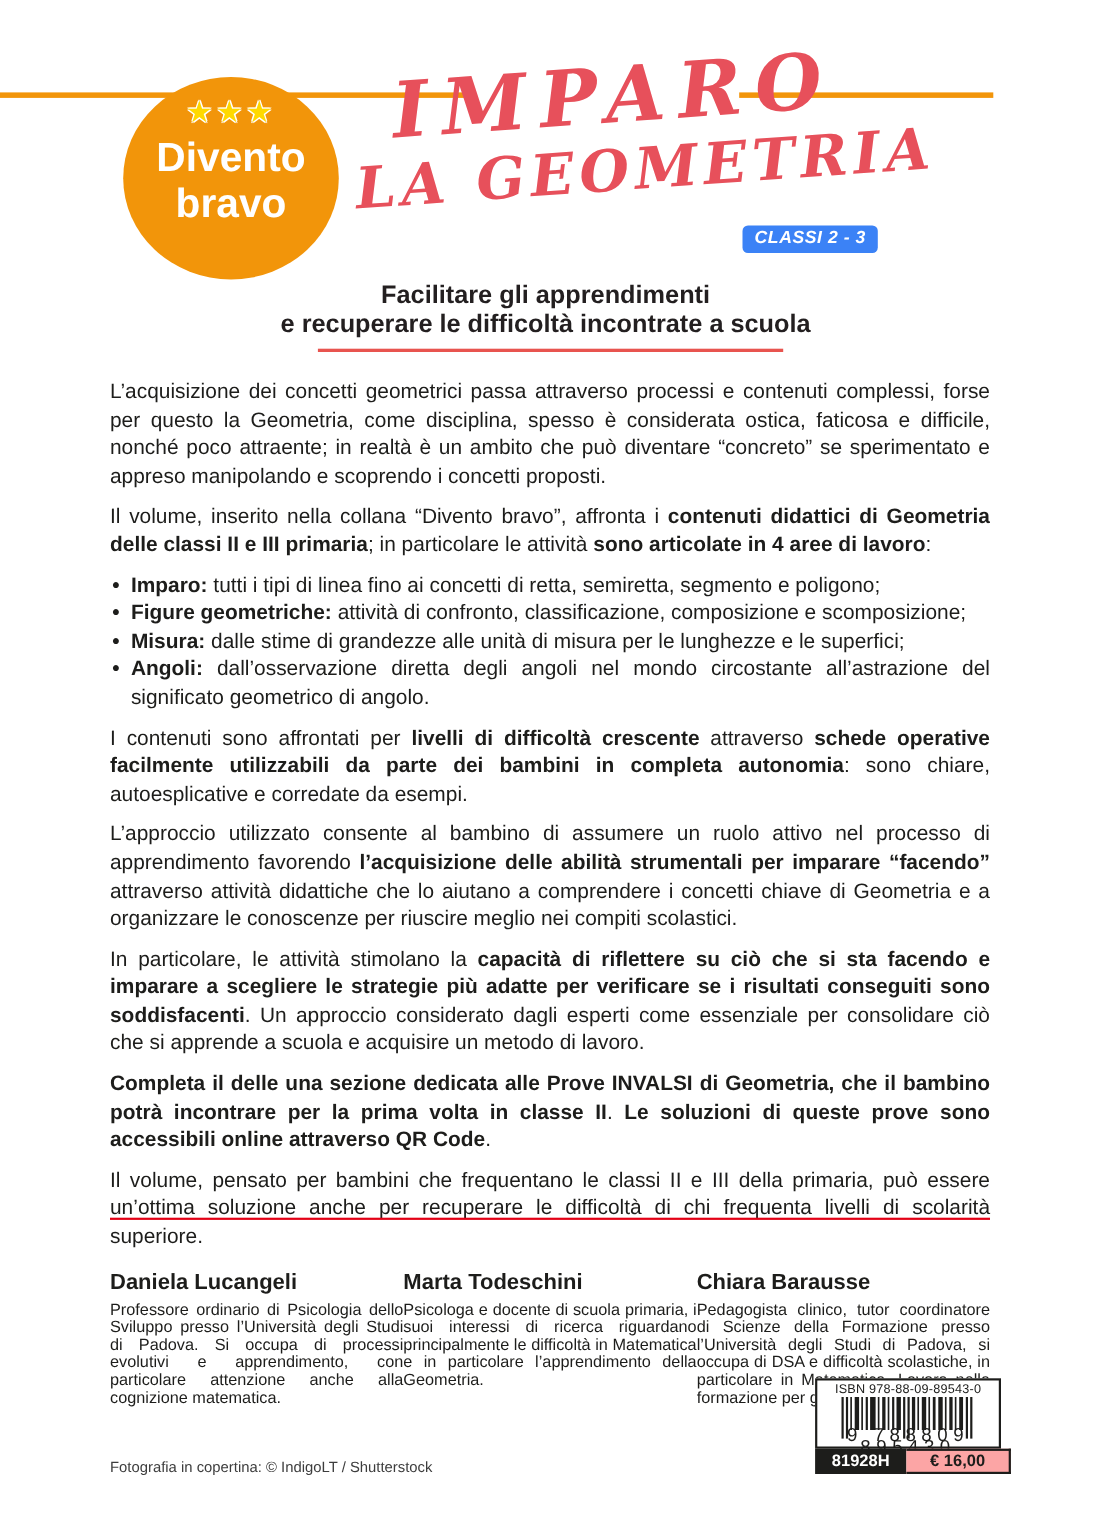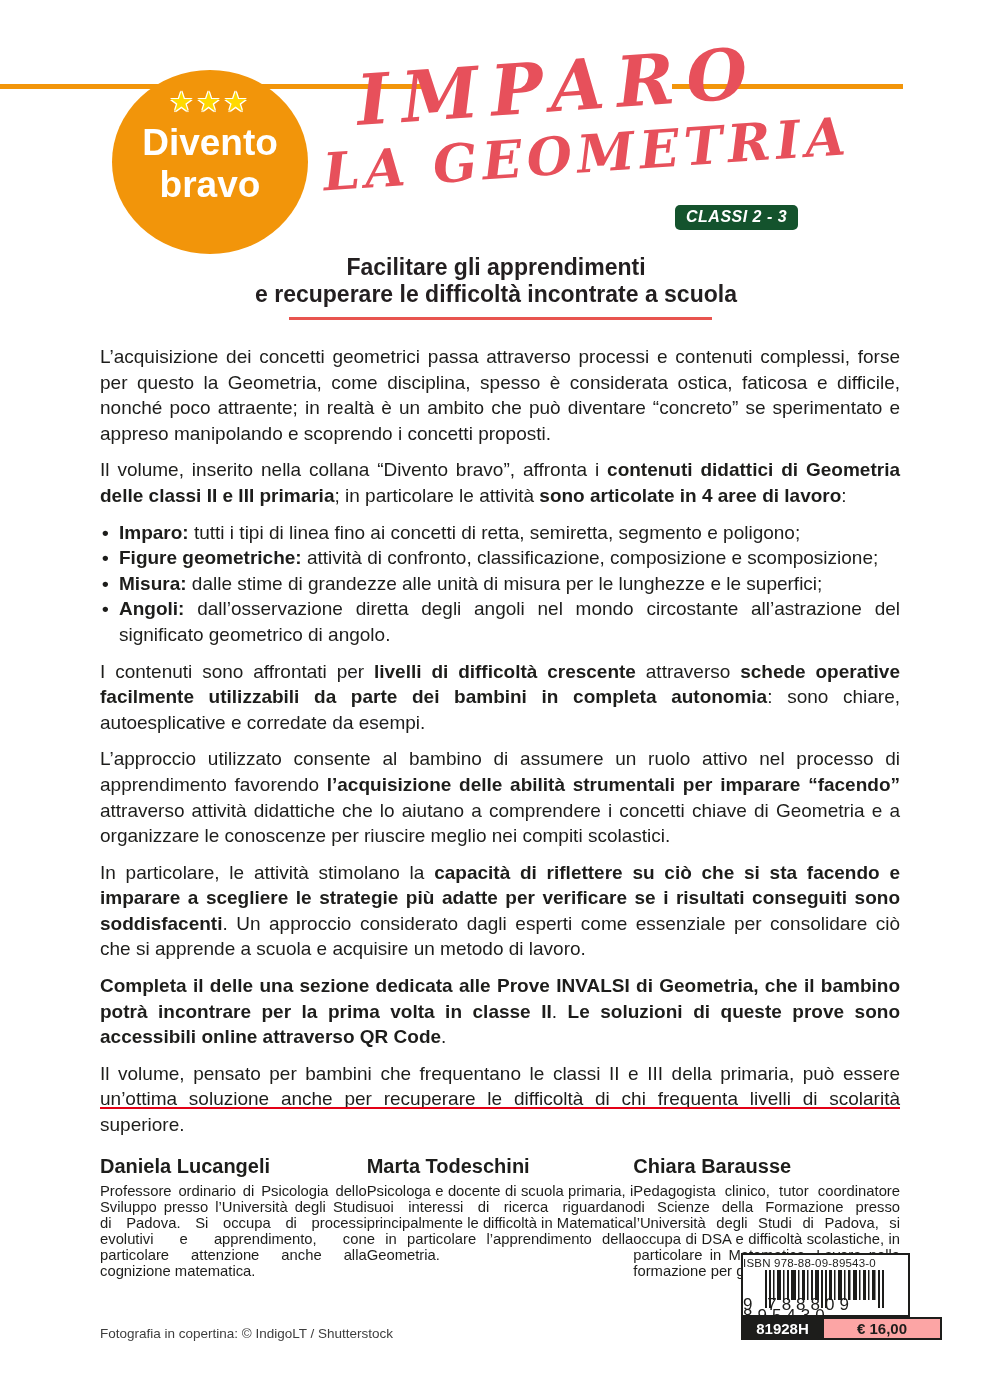--- a/index.html
+++ b/index.html
@@ -18,21 +18,21 @@
          text-shadow:-1px -1px 0 #fff,1px -1px 0 #fff,-1px 1px 0 #fff,1px 1px 0 #fff,0 1px 0 #fff,0 -1px 0 #fff;}
   .brand{color:#ffffff;font-weight:700;font-size:37px;line-height:42px;margin-top:4px;letter-spacing:0;}
 
   
   .title-wrap{position:absolute;left:320px;top:52px;width:480px;z-index:2;
               transform:rotate(-4deg);color:#E7505B;text-align:center;
               font-family:"DejaVu Serif",serif;font-style:italic;}
   .title-line1{font-size:70px;font-weight:700;letter-spacing:12px;text-transform:uppercase;line-height:1;}
   .title-line2{font-size:52px;font-weight:700;letter-spacing:5px;text-transform:uppercase;line-height:1;margin-top:8px;white-space:nowrap;}
 
-  .classes-badge{position:absolute;left:675px;top:205px;z-index:3;background:#14532d;color:#ffffff;
+  .classes-badge{position:absolute;left:675px;top:205px;z-index:3;background:#3b82f6;color:#ffffff;
                  font-weight:700;font-style:italic;font-size:16px;letter-spacing:0.5px;
                  padding:3px 11px 4px;border-radius:5px;}
 
   .subtitle{position:absolute;left:0;top:254px;width:992px;text-align:center;
             font-weight:700;font-size:23px;line-height:27px;color:#231f20;}
   .subtitle-rule{position:absolute;left:289px;top:317px;width:423px;height:3px;background:#E8544F;}
 
   
   .body{position:absolute;left:100px;top:344px;width:800px;
         font-size:19px;line-height:25.6px;text-align:justify;
@@ -46,25 +46,25 @@
   
   .authors-rule{position:absolute;left:100px;top:1107px;width:800px;height:2px;background:#E30016;}
   .authors{position:absolute;left:100px;top:1155px;width:800px;display:flex;}
   .author{flex:1;}
   .author h3{margin:0 0 5px 0;font-size:20px;font-weight:700;color:#1d1d1b;}
   .author p{margin:0;font-size:14.8px;line-height:16px;text-align:justify;
             -webkit-hyphens:auto;hyphens:auto;}
 
   
   .isbn-box{position:absolute;left:741px;top:1253px;width:169px;height:64px;
-            border:2px solid #1d1d1b;background:#fff;box-sizing:border-box;}
+            border:2px solid #1d1d1b;background:#fff;box-sizing:border-box;text-align:center;}
   .isbn-text{font-size:11.5px;margin-top:2px;letter-spacing:0.2px;}
   .bars{display:block;margin:1px auto 0;}
   .digits{font-size:17px;letter-spacing:5px;margin-top:-9px;line-height:11px;}
-  .code-row{position:absolute;left:741px;top:1317px;width:201px;height:23px;display:flex;}
+  .code-row{position:absolute;left:741px;top:1317px;width:178px;height:23px;display:flex;}
   .code-cell{width:83px;background:#1d1d1b;color:#fff;font-weight:700;font-size:15px;
              line-height:23px;text-align:center;}
   .price-cell{flex:1;background:#fca5a5;border:2px solid #1d1d1b;border-left:none;box-sizing:border-box;
               font-weight:700;font-size:15px;line-height:19px;text-align:center;color:#1d1d1b;}
 
   .credit{position:absolute;left:100px;top:1326px;font-size:13.5px;color:#3d3d3d;}
 </style>
 </head>
 <body>
 

